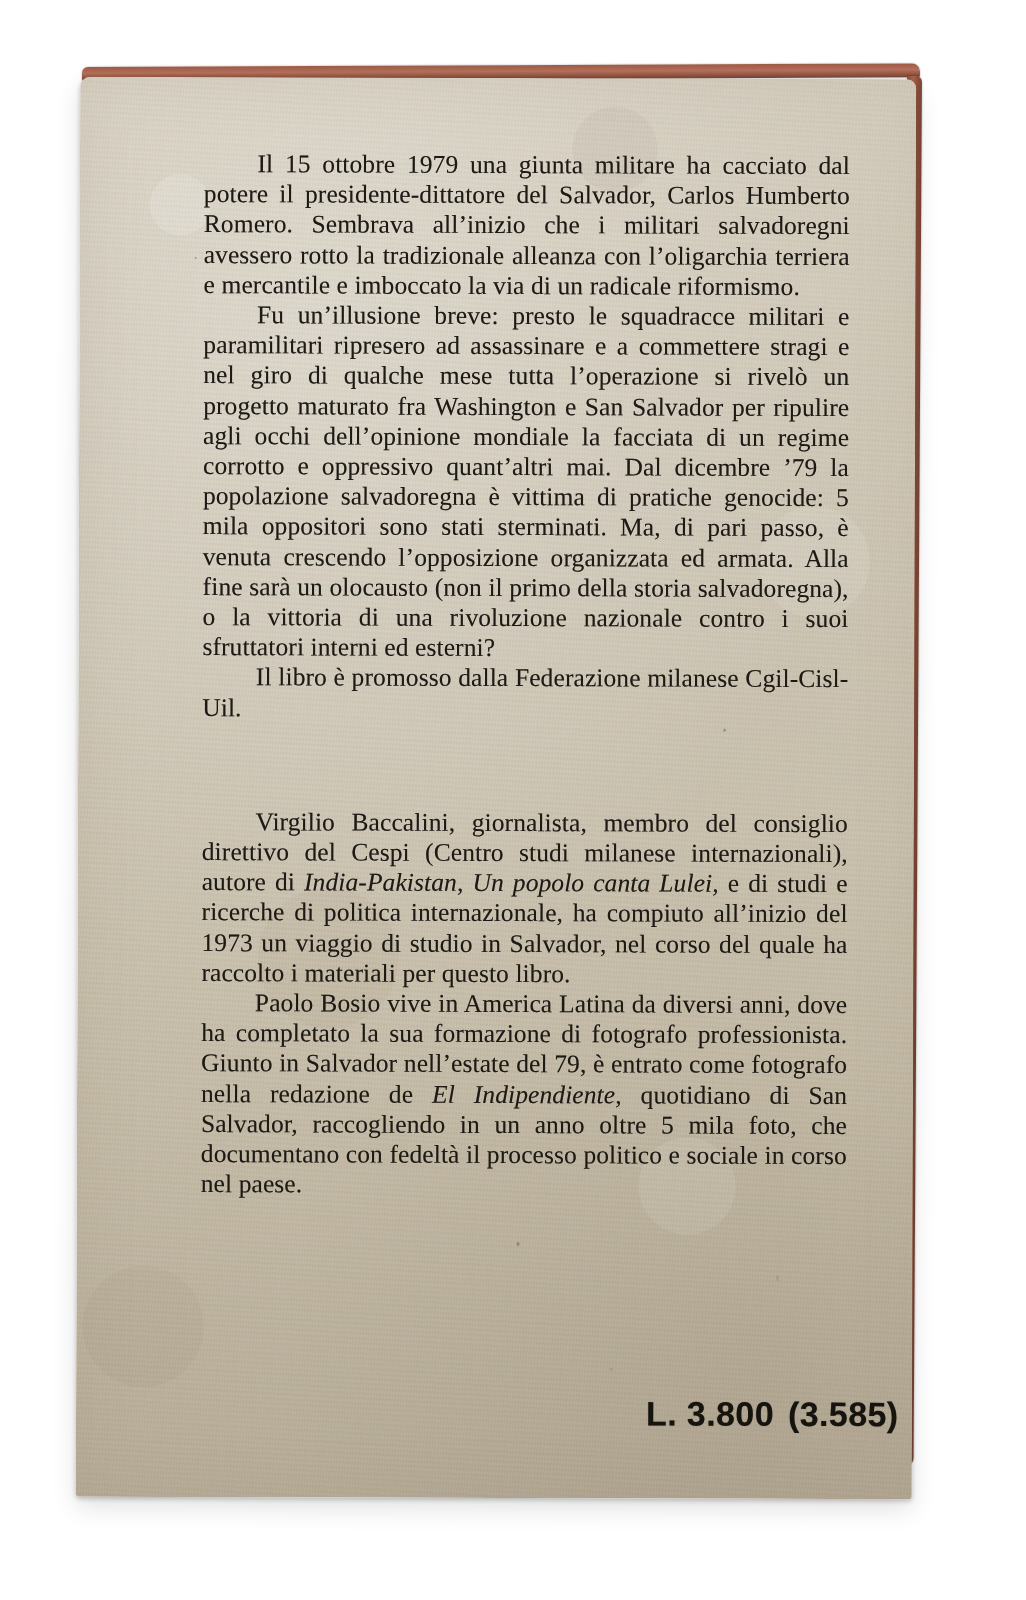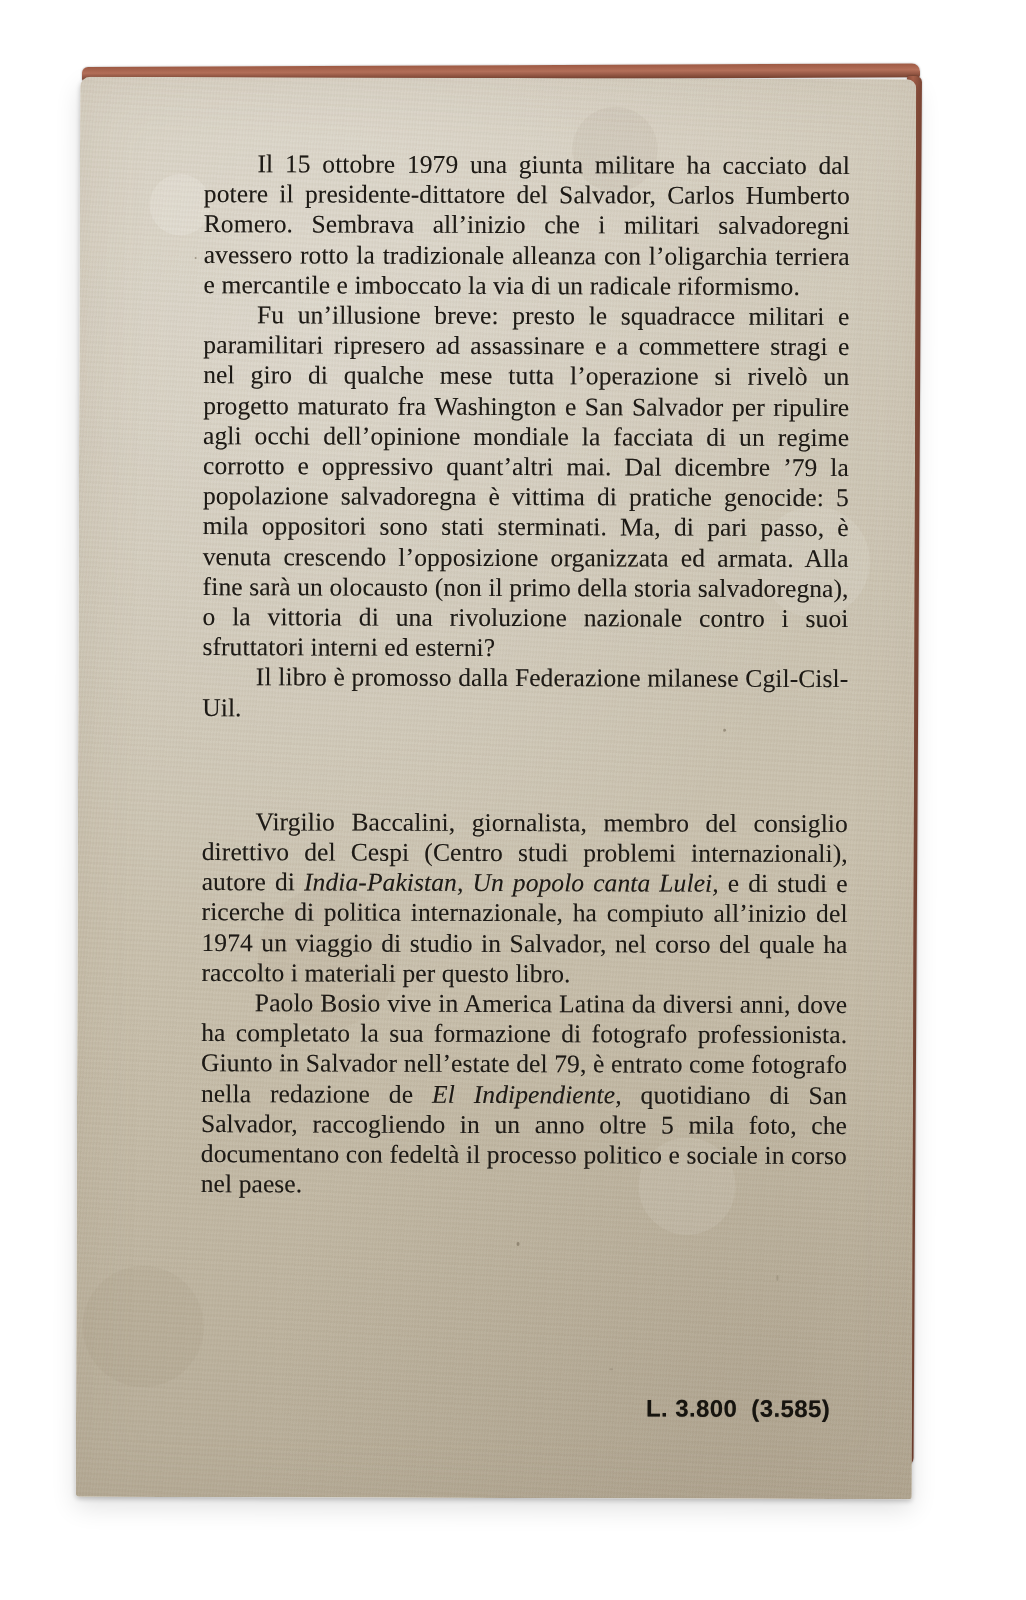--- a/index.html
+++ b/index.html
@@ -133,21 +133,21 @@
   em { font-style: italic; }
 
   
   #price-line {
     position: absolute;
     left: 570px;
     top: 1316px;
     width: 290px;
     font-family: "Liberation Sans", "DejaVu Sans", sans-serif;
     font-weight: bold;
-    font-size: 24px;
+    font-size: 34px;
     letter-spacing: 0.4px;
     color: #16140f;
     text-shadow: 0 0 0.8px rgba(30,24,16,0.5);
     white-space: nowrap;
   }
   #price-line .paren {
     font-weight: bold;
   }
 </style>
 </head>
@@ -173,21 +173,21 @@
 
     <div id="text-area">
 
       <div class="blurb">
         <p>Il 15 ottobre 1979 una giunta militare ha cacciato dal potere il presidente-dittatore del Salvador, Carlos Humberto Romero. Sembrava all’inizio che i militari salvadoregni avessero rotto la tradizionale alleanza con l’oligarchia terriera e mercantile e imboccato la via di un radicale riformismo.</p>
         <p>Fu un’illusione breve: presto le squadracce militari e paramilitari ripresero ad assassinare e a commettere stragi e nel giro di qualche mese tutta l’operazione si rivelò un progetto maturato fra Washington e San Salvador per ripulire agli occhi dell’opinione mondiale la facciata di un regime corrotto e oppressivo quant’altri mai. Dal dicembre ’79 la popolazione salvadoregna è vittima di pratiche genocide: 5 mila oppositori sono stati sterminati. Ma, di pari passo, è venuta crescendo l’opposizione organizzata ed armata. Alla fine sarà un olocausto (non il primo della storia salvadoregna), o la vittoria di una rivoluzione nazionale contro i suoi sfruttatori interni ed esterni?</p>
         <p>Il libro è promosso dalla Federazione milanese Cgil-Cisl-Uil.</p>
       </div>
 
       <div class="bio">
-        <p><span>Virgilio Baccalini, giornalista, membro del consiglio direttivo del Cespi (Centro studi problemi internazionali), autore di </span><em>India-Pakistan, Un popolo canta Lulei,</em><span> e di studi e ricerche di politica internazionale, ha compiuto all’inizio del 1974 un viaggio di studio in Salvador, nel corso del quale ha raccolto i materiali per questo libro.</span></p>
+        <p><span>Virgilio Baccalini, giornalista, membro del consiglio direttivo del Cespi (Centro studi milanese internazionali), autore di </span><em>India-Pakistan, Un popolo canta Lulei,</em><span> e di studi e ricerche di politica internazionale, ha compiuto all’inizio del 1973 un viaggio di studio in Salvador, nel corso del quale ha raccolto i materiali per questo libro.</span></p>
         <p><span>Paolo Bosio vive in America Latina da diversi anni, dove ha completato la sua formazione di fotografo professionista. Giunto in Salvador nell’estate del 79, è entrato come fotografo nella redazione de </span><em>El Indipendiente,</em><span> quotidiano di San Salvador, raccogliendo in un anno oltre 5 mila foto, che documentano con fedeltà il processo politico e sociale in corso nel paese.</span></p>
       </div>
 
     </div>
 
     <div id="price-line"><span>L. 3.800</span><span class="paren" style="display:inline-block;width:14px;"></span><span class="paren">(3.585)</span></div>
 
   </div>
 </div>
 

